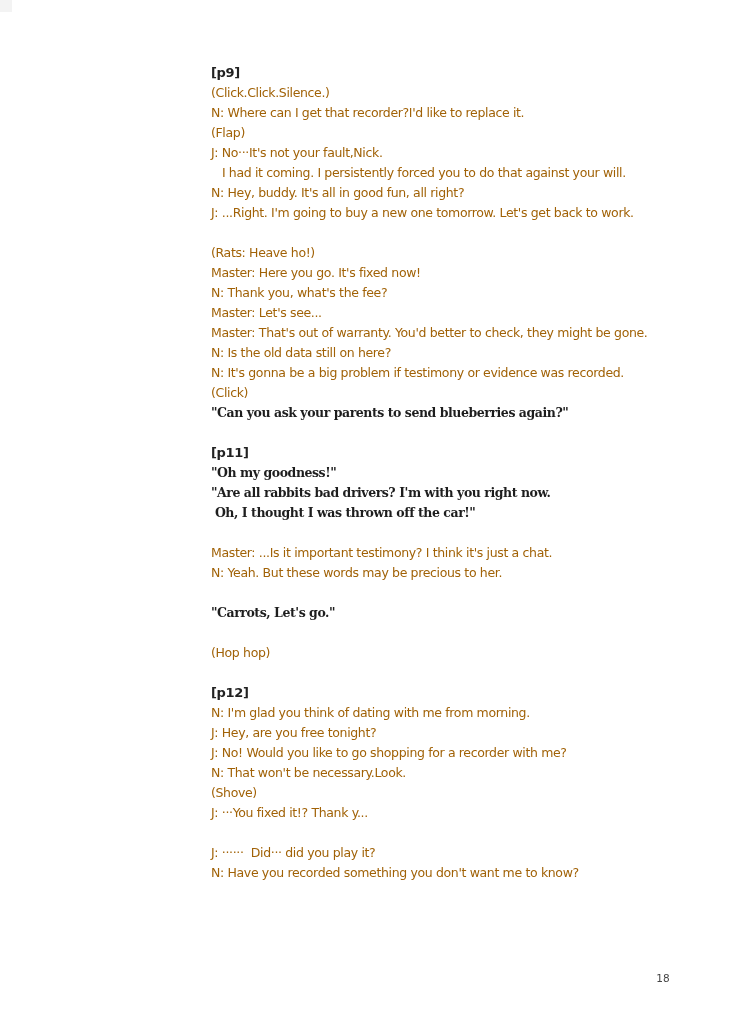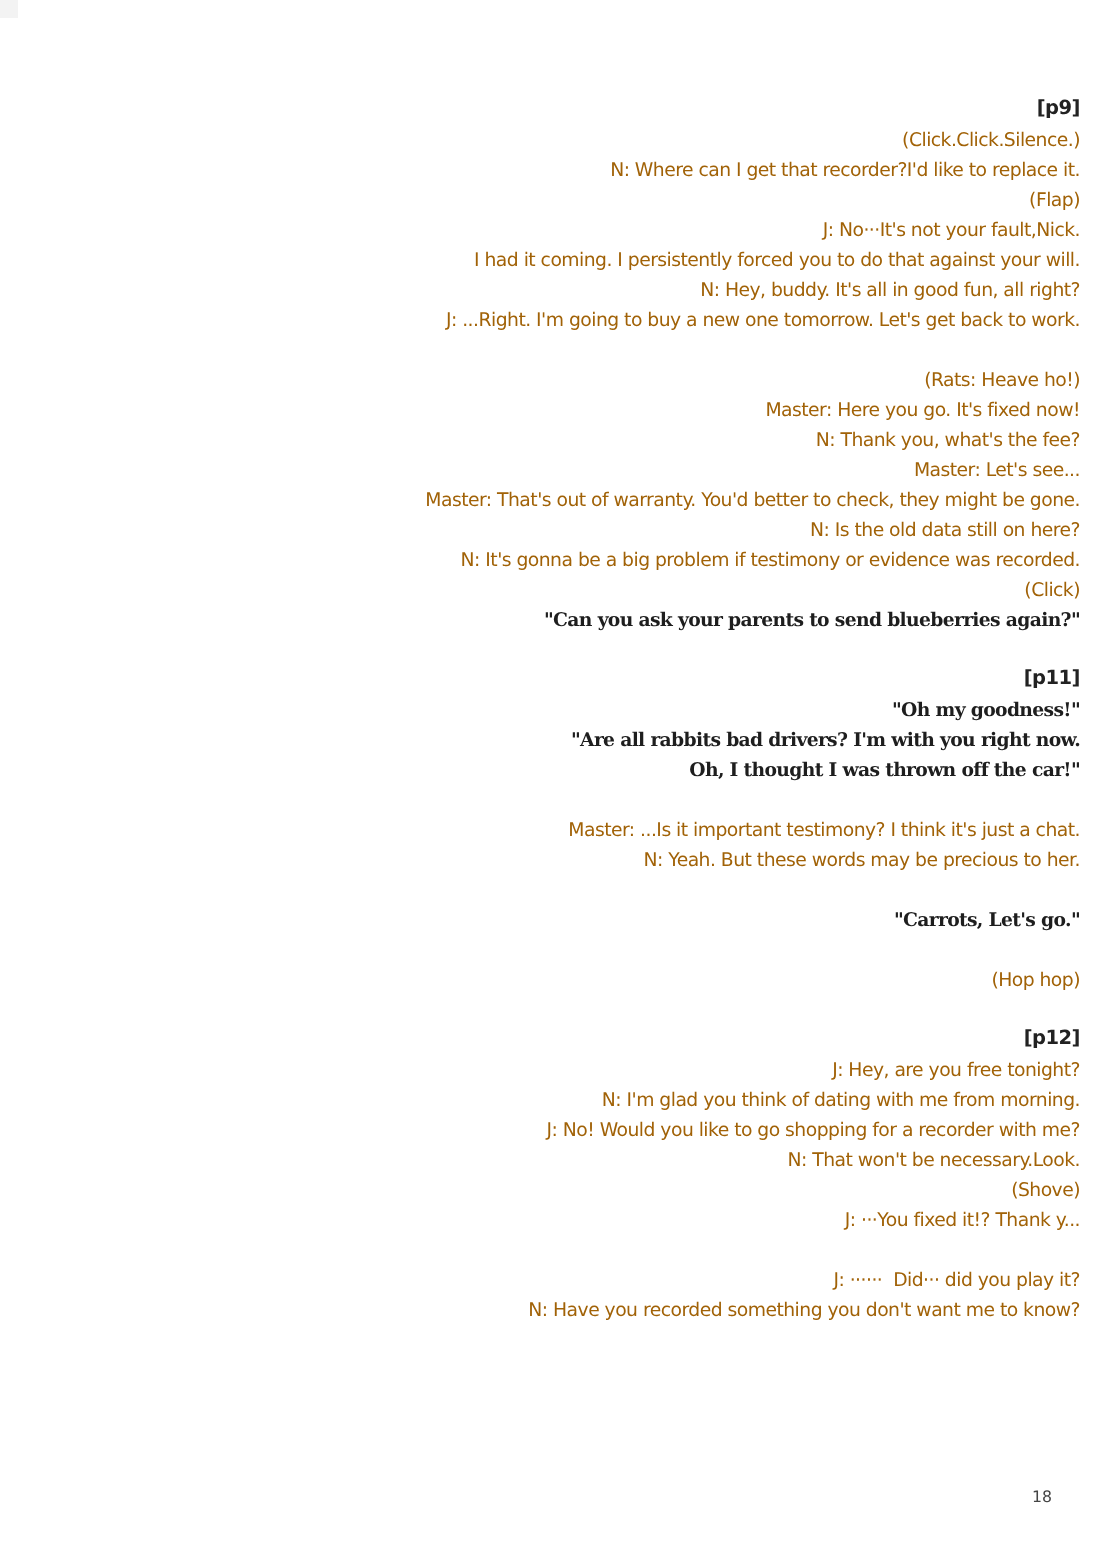--- a/index.html
+++ b/index.html
@@ -24,21 +24,20 @@
     background: #f3f3f3;
   }
   .document-body {
     position: absolute;
     left: 195px;
     top: 63px;
     width: 525px;
   }
   .block {
     margin: 0 0 20px 16px;
-    text-align: right;
   }
   .line {
     white-space: pre-wrap;
     font-family: "DejaVu Sans", sans-serif;
     font-size: 12.5px;
     line-height: 20px;
     letter-spacing: -0.35px;
     color: #a16207;
   }
   .line.heading {
@@ -48,28 +47,28 @@
   }
   .line.quote {
     font-family: "DejaVu Serif", serif;
     font-weight: bold;
     font-size: 12.5px;
     letter-spacing: -0.45px;
     color: #1e1e1e;
   }
   .page-number {
     position: absolute;
-    left: 688px;
+    left: 648px;
     top: 971px;
     width: 30px;
+    text-align: center;
     font-family: "DejaVu Sans", sans-serif;
     font-size: 10.5px;
     line-height: 14px;
     color: #454545;
-    margin-top: 20px;
   }
 </style>
 </head>
 <body>
 
 <div class="page">
   <div class="scan-artifact"></div>
   <div class="document-body">
       <div class="block">
         <div class="line heading">[p9]</div>
@@ -103,22 +102,22 @@
         <div class="line ">N: Yeah. But these words may be precious to her.</div>
       </div>
       <div class="block">
         <div class="line quote">"Carrots, Let's go."</div>
       </div>
       <div class="block">
         <div class="line ">(Hop hop)</div>
       </div>
       <div class="block">
         <div class="line heading">[p12]</div>
+        <div class="line ">N: I'm glad you think of dating with me from morning.</div>
         <div class="line ">J: Hey, are you free tonight?</div>
-        <div class="line ">N: I'm glad you think of dating with me from morning.</div>
         <div class="line ">J: No! Would you like to go shopping for a recorder with me?</div>
         <div class="line ">N: That won't be necessary.Look.</div>
         <div class="line ">(Shove)</div>
         <div class="line ">J: ···You fixed it!? Thank y...</div>
       </div>
       <div class="block">
         <div class="line ">J: ······  Did··· did you play it?</div>
         <div class="line ">N: Have you recorded something you don't want me to know?</div>
       </div>
     </div>

